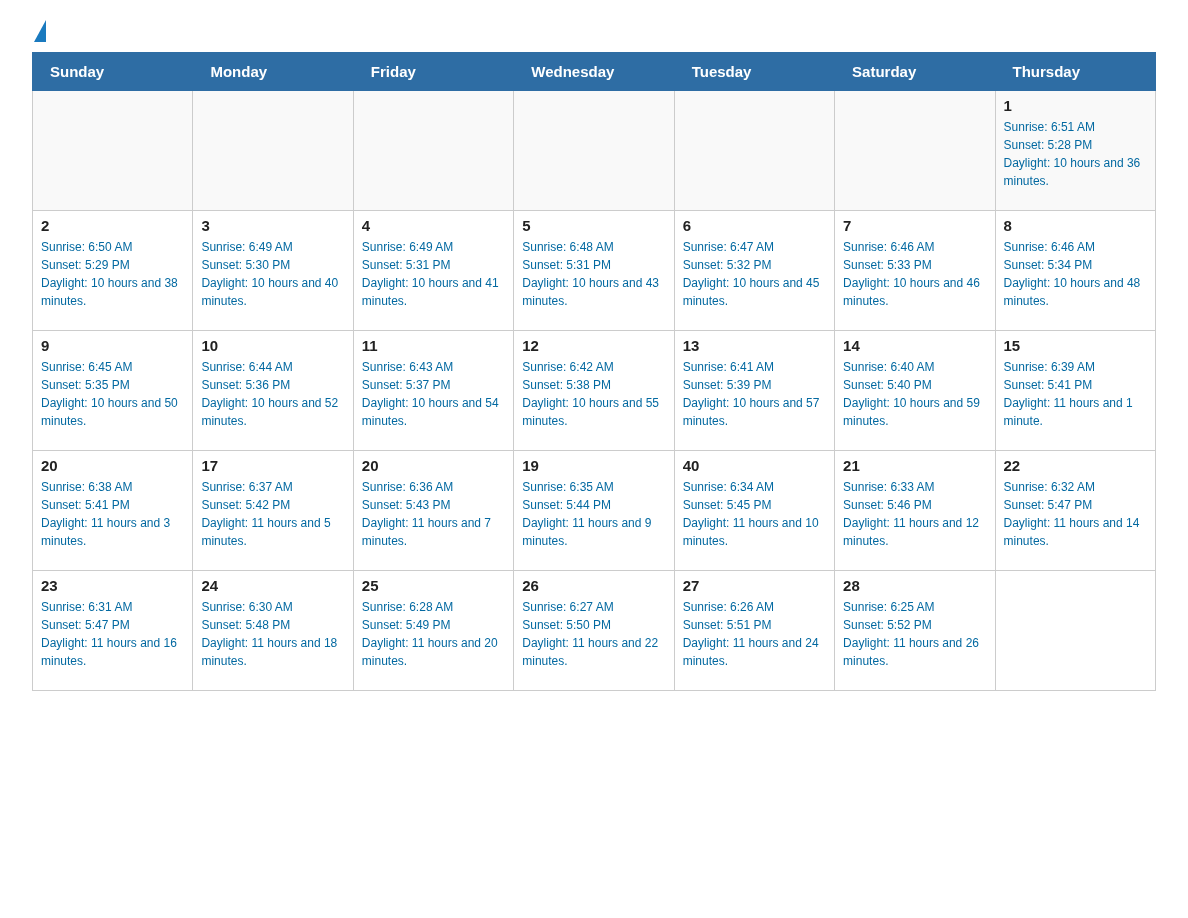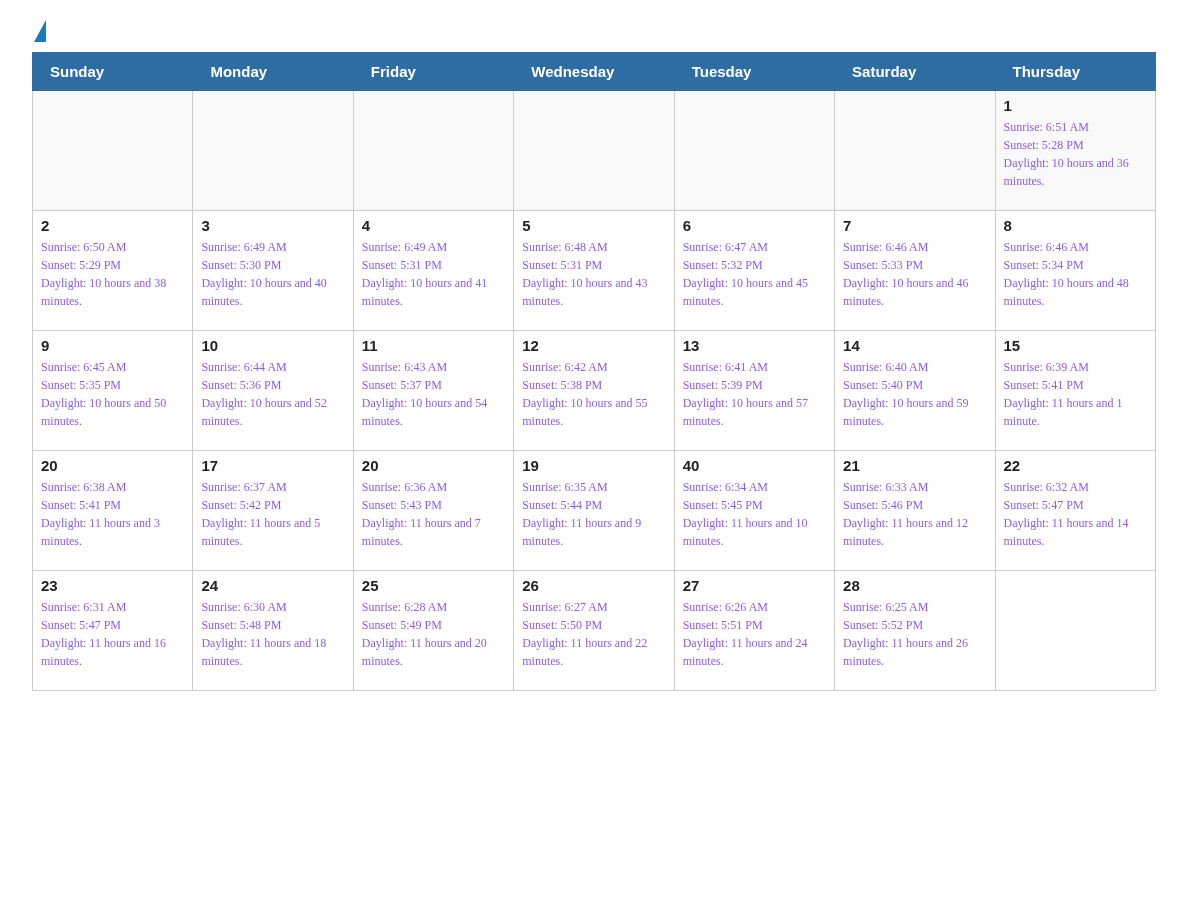--- a/index.html
+++ b/index.html
@@ -87,23 +87,22 @@
       background: #f9f9f9;
     }
     .day-number {
       font-size: 15px;
       font-weight: bold;
       color: #222;
       margin-bottom: 4px;
     }
     .day-info {
       font-size: 12px;
-      color: #8b5cf6;
+      color: #0369a1;
       line-height: 1.5;
-      font-family: Liberation Serif, serif;
     }
     .empty-cell {
       background: #f9f9f9;
     }
   </style>
 </head>
 <body>
 
 <div class="header">
   <div class="logo">

